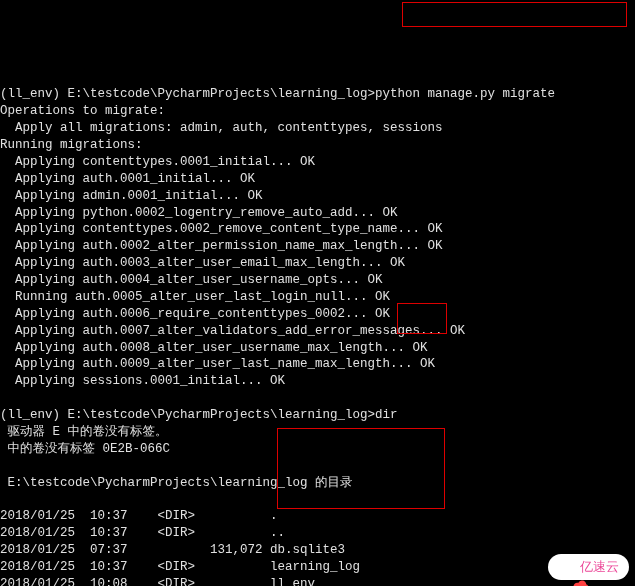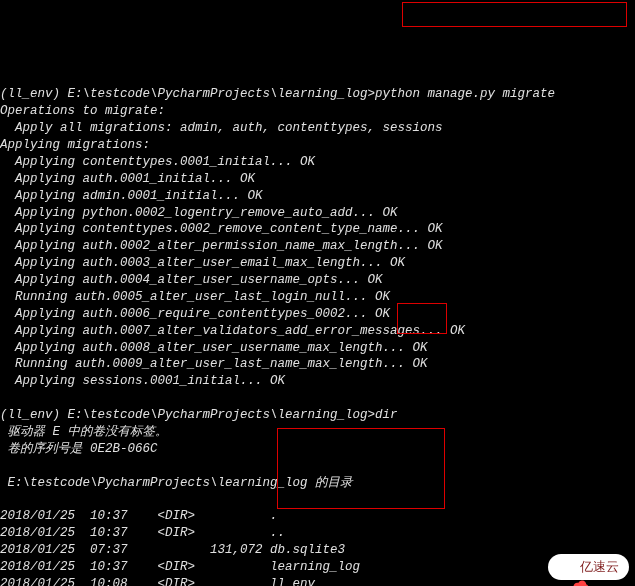--- a/index.html
+++ b/index.html
@@ -17,21 +17,20 @@
       height: 586px;
       overflow: hidden;
       position: relative;
       white-space: pre;
     }
     .terminal {
       padding: 2px 0;
     }
     .line {
       white-space: pre;
-      font-style: italic;
     }
     .red-box-1 {
       position: absolute;
       border: 1px solid #d00;
       top: 2px;
       left: 402px;
       width: 225px;
       height: 25px;
       pointer-events: none;
     }
@@ -58,60 +57,60 @@
       right: 6px;
       bottom: 6px;
       background: #fff;
       border-radius: 16px;
       padding: 4px 10px;
       display: flex;
       align-items: center;
       gap: 4px;
       font-family: sans-serif;
       font-size: 13px;
-      color: #7f1d1d;
+      color: #ec4899;
       box-shadow: 0 1px 3px rgba(0,0,0,0.3);
     }
     .watermark-icon {
       width: 18px;
       height: 14px;
       position: relative;
     }
     .cloud {
       fill: #ff4040;
     }
   </style>
 </head>
 <body>
 
 
 
 <div class="terminal">
 <span class="line"><span>(ll_env) E:\testcode\PycharmProjects\learning_log&gt;</span><span>python manage.py migrate</span></span>
 <span class="line">Operations to migrate:</span>
 <span class="line">  Apply all migrations: admin, auth, contenttypes, sessions</span>
-<span class="line">Applying migrations:</span>
+<span class="line">Running migrations:</span>
 <span class="line">  Applying contenttypes.0001_initial... OK</span>
 <span class="line">  Applying auth.0001_initial... OK</span>
 <span class="line">  Applying admin.0001_initial... OK</span>
 <span class="line">  Applying python.0002_logentry_remove_auto_add... OK</span>
 <span class="line">  Applying contenttypes.0002_remove_content_type_name... OK</span>
 <span class="line">  Applying auth.0002_alter_permission_name_max_length... OK</span>
 <span class="line">  Applying auth.0003_alter_user_email_max_length... OK</span>
 <span class="line">  Applying auth.0004_alter_user_username_opts... OK</span>
 <span class="line">  Running auth.0005_alter_user_last_login_null... OK</span>
 <span class="line">  Applying auth.0006_require_contenttypes_0002... OK</span>
 <span class="line">  Applying auth.0007_alter_validators_add_error_messages... OK</span>
 <span class="line">  Applying auth.0008_alter_user_username_max_length... OK</span>
-<span class="line">  Running auth.0009_alter_user_last_name_max_length... OK</span>
+<span class="line">  Applying auth.0009_alter_user_last_name_max_length... OK</span>
 <span class="line">  Applying sessions.0001_initial... OK</span>
 <span class="line"></span>
 <span class="line"><span>(ll_env) E:\testcode\PycharmProjects\learning_log&gt;</span><span>dir</span></span>
 <span class="line"> 驱动器 E 中的卷没有标签。</span>
-<span class="line"> 卷的序列号是 0E2B-066C</span>
+<span class="line"> 中的卷没有标签 0E2B-066C</span>
 <span class="line"></span>
 <span class="line"> E:\testcode\PycharmProjects\learning_log 的目录</span>
 <span class="line"></span>
 <span class="line">2018/01/25  10:37    &lt;DIR&gt;          .</span>
 <span class="line">2018/01/25  10:37    &lt;DIR&gt;          ..</span>
 <span class="line">2018/01/25  07:37           131,072 db.sqlite3</span>
 <span class="line">2018/01/25  10:37    &lt;DIR&gt;          learning_log</span>
 <span class="line">2018/01/25  10:08    &lt;DIR&gt;          ll_env</span>
 
 

